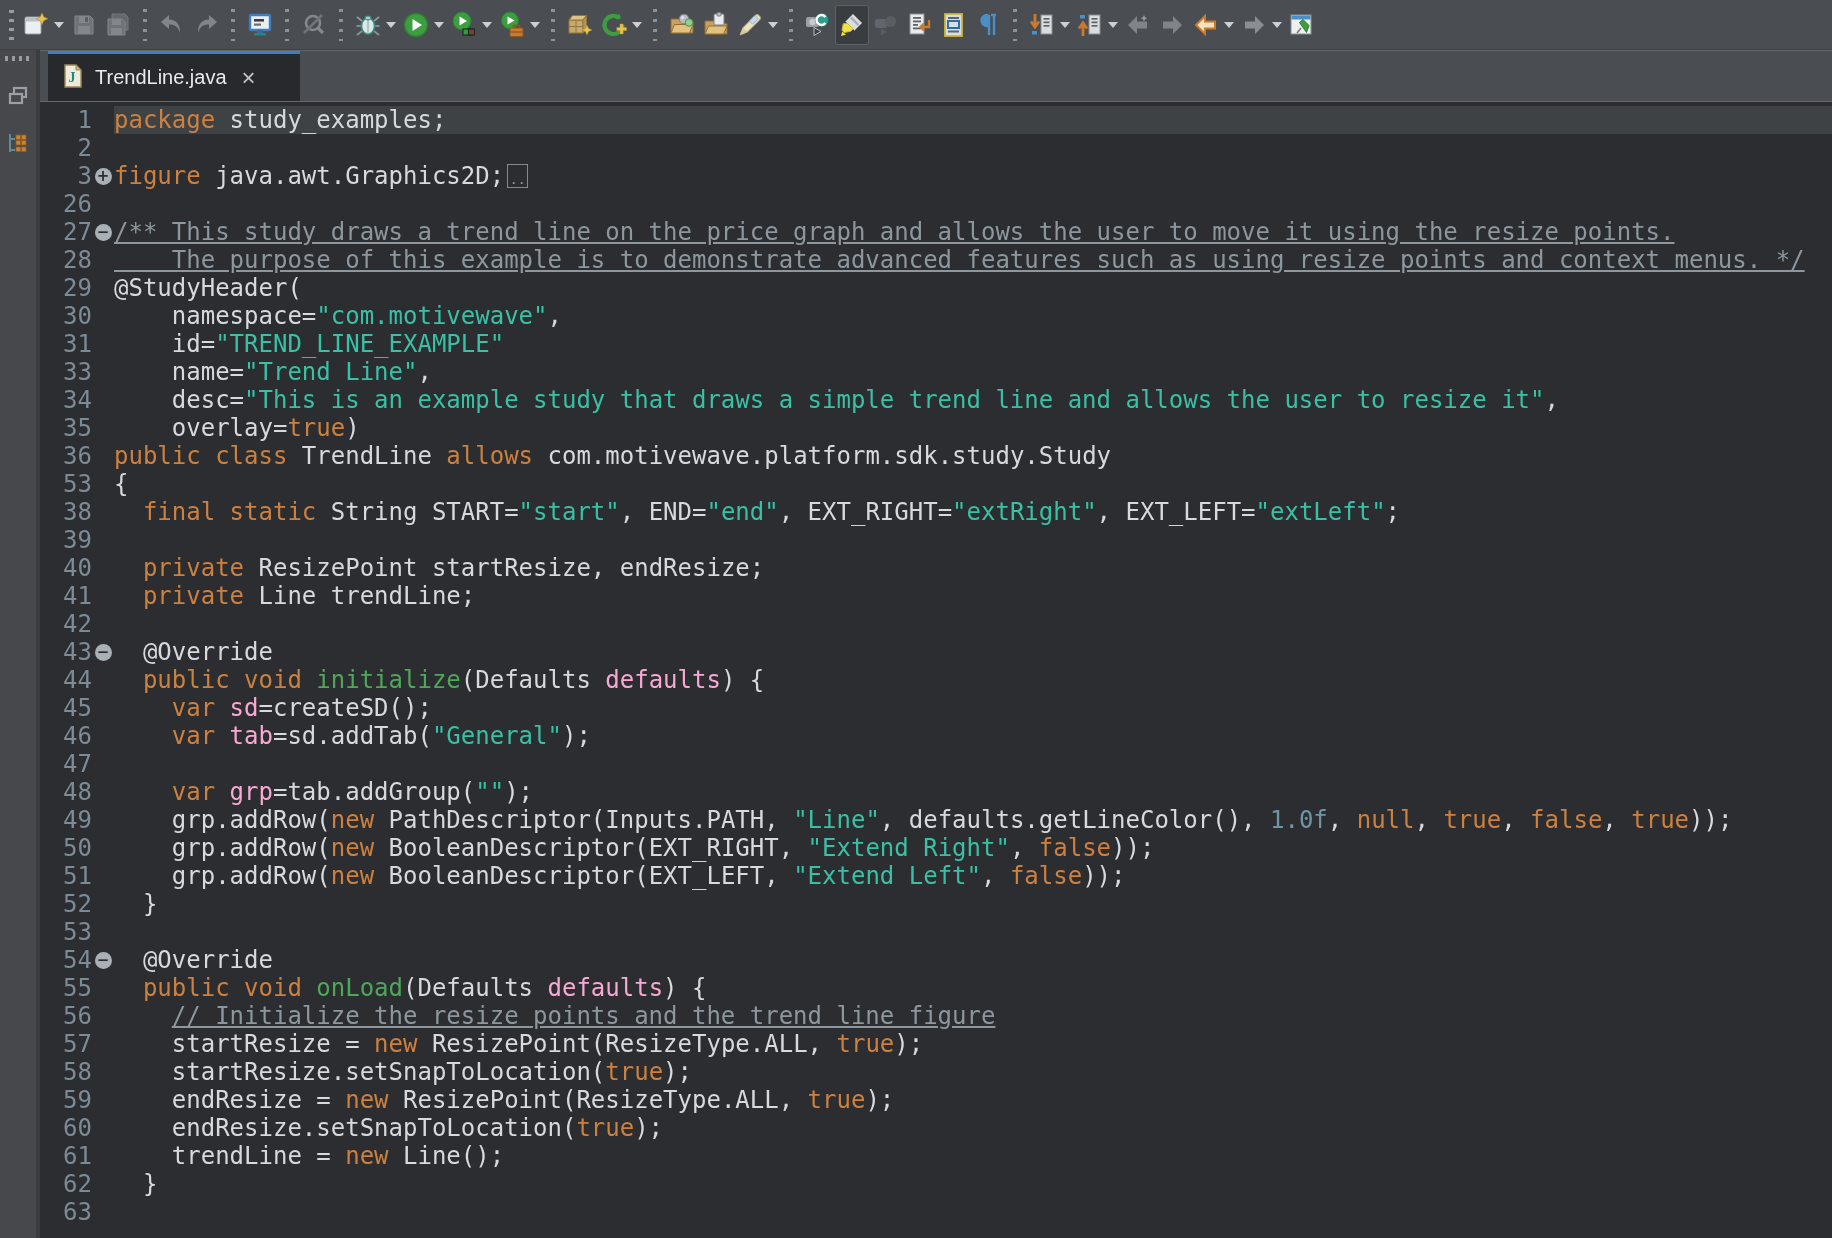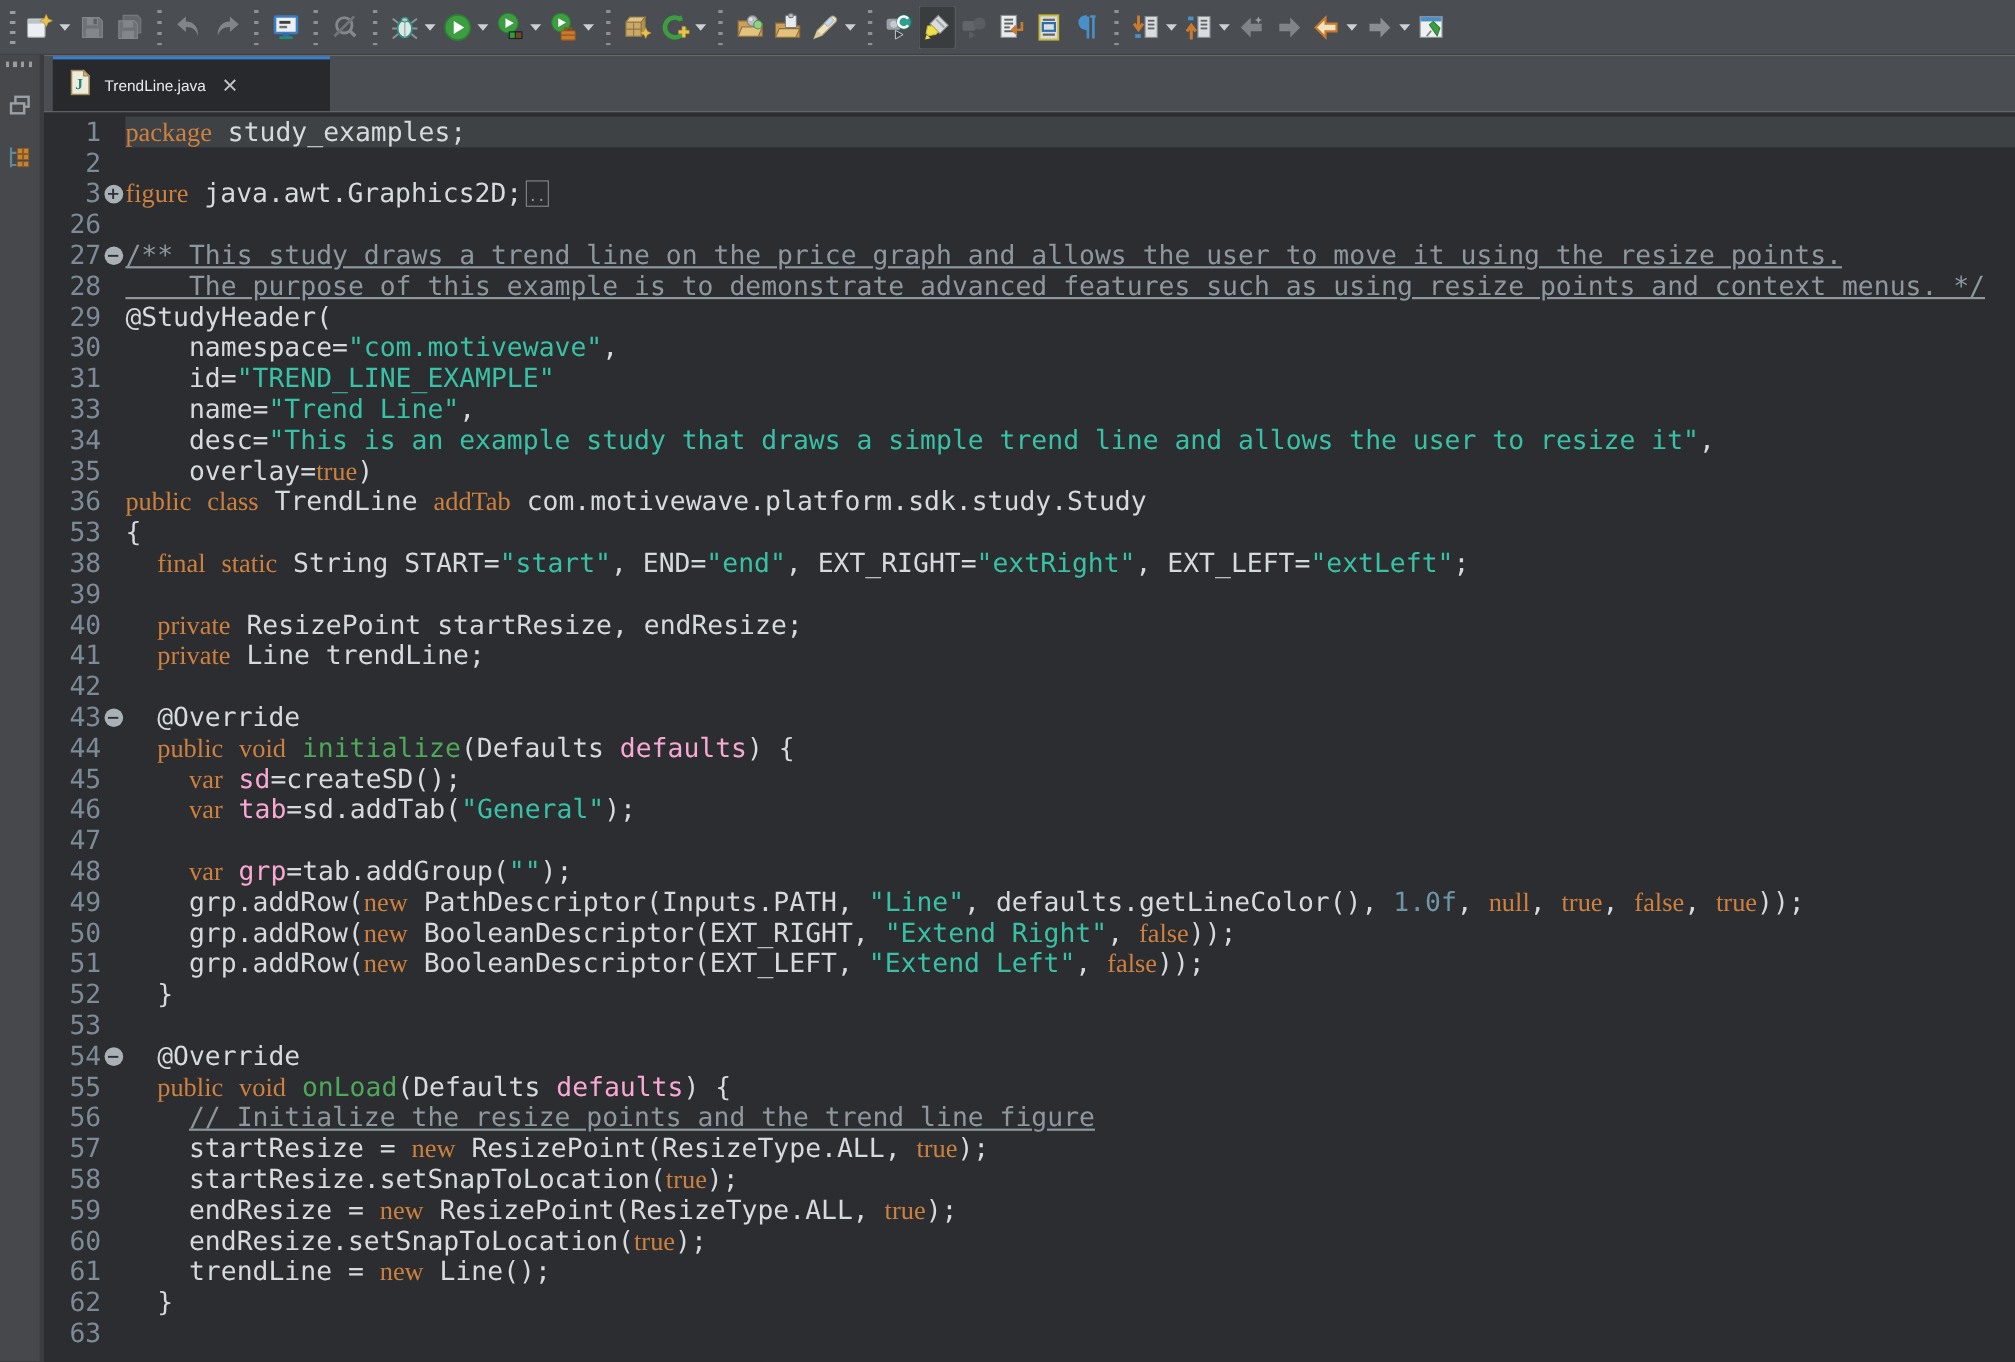--- a/index.html
+++ b/index.html
@@ -29,35 +29,35 @@
   .sb-icon { margin-top:22px; }
   .sb-icon svg { width:26px; height:26px; display:block; }
 
   .editor-col { flex:1; display:flex; flex-direction:column; background:#2B2D30; min-width:0; }
 
   
   .tabstrip { height:52px; background:#4A4D51; border-top:1px solid #66696C;
               border-bottom:1px solid #66696C; display:flex; flex-shrink:0; }
   .tab { width:252px; margin-left:8px; background:#28292C; border-top:3px solid #3D7EC6;
          display:flex; align-items:center; padding:0 14px; gap:11px; }
-  .tab-title { color:#E8EAEC; font-size:14px; white-space:nowrap; }
+  .tab-title { color:#E8EAEC; font-size:20px; white-space:nowrap; }
   .tab-close { color:#C2C5C8; font-size:24px; line-height:20px; margin-left:4px; cursor:default; }
 
   
   .code { flex:1; overflow:hidden; padding-top:4px;
           font-family:"DejaVu Sans Mono", monospace; font-size:24px; }
   .row { display:flex; height:28px; line-height:28px; white-space:pre; }
   .gutter { width:52px; flex-shrink:0; text-align:right; color:#7D8B96; }
   .foldcol { width:22px; flex-shrink:0; display:flex; align-items:center; justify-content:center; }
   .fc { width:17px; height:17px; border-radius:50%; background:#A9B1B7; color:#2B2D30;
         font-size:15px; line-height:16px; text-align:center; font-weight:bold;
         font-family:"DejaVu Sans", sans-serif; }
   .content { flex:1; color:#D6D9DD; }
   .row.hl .content { background:#3F4245; }
-  .kw  { color:#CE813F;font-family:Liberation Serif, serif; }
+  .kw  { color:#CE813F; }
   .pl  { color:#D6D9DD; }
   .str { color:#38C1A5; }
   .cm  { color:#8E979D;text-decoration:underline; }
   .num { color:#6F95A8; }
   .mth { color:#4FA75A; }
   .par { color:#f9a8d4; }
   .foldbox { display:inline-block; width:21px; height:24px; border:1px solid #85898D;
              vertical-align:-4px; margin-left:3px; color:#9A9DA0; font-size:13px;
              line-height:30px; text-align:center; overflow:hidden; }
 </style>
@@ -423,21 +423,21 @@
         <div class="row"><div class="gutter">3</div><div class="foldcol"><div class="fc">+</div></div><div class="content"><span class="kw">figure</span><span class="pl"> java.awt.Graphics2D;</span><span class="foldbox">..</span></div></div>
         <div class="row"><div class="gutter">26</div><div class="foldcol"></div><div class="content"></div></div>
         <div class="row"><div class="gutter">27</div><div class="foldcol"><div class="fc">−</div></div><div class="content"><span class="cm">/** This study draws a trend line on the price graph and allows the user to move it using the resize points.</span></div></div>
         <div class="row"><div class="gutter">28</div><div class="foldcol"></div><div class="content"><span class="cm">    The purpose of this example is to demonstrate advanced features such as using resize points and context menus. */</span></div></div>
         <div class="row"><div class="gutter">29</div><div class="foldcol"></div><div class="content"><span class="pl">@StudyHeader(</span></div></div>
         <div class="row"><div class="gutter">30</div><div class="foldcol"></div><div class="content"><span class="pl">    namespace=</span><span class="str">"com.motivewave"</span><span class="pl">,</span></div></div>
         <div class="row"><div class="gutter">31</div><div class="foldcol"></div><div class="content"><span class="pl">    id=</span><span class="str">"TREND_LINE_EXAMPLE"</span></div></div>
         <div class="row"><div class="gutter">33</div><div class="foldcol"></div><div class="content"><span class="pl">    name=</span><span class="str">"Trend Line"</span><span class="pl">,</span></div></div>
         <div class="row"><div class="gutter">34</div><div class="foldcol"></div><div class="content"><span class="pl">    desc=</span><span class="str">"This is an example study that draws a simple trend line and allows the user to resize it"</span><span class="pl">,</span></div></div>
         <div class="row"><div class="gutter">35</div><div class="foldcol"></div><div class="content"><span class="pl">    overlay=</span><span class="kw">true</span><span class="pl">)</span></div></div>
-        <div class="row"><div class="gutter">36</div><div class="foldcol"></div><div class="content"><span class="kw">public</span><span class="pl"> </span><span class="kw">class</span><span class="pl"> TrendLine </span><span class="kw">addTab</span><span class="pl"> com.motivewave.platform.sdk.study.Study</span></div></div>
+        <div class="row"><div class="gutter">36</div><div class="foldcol"></div><div class="content"><span class="kw">public</span><span class="pl"> </span><span class="kw">class</span><span class="pl"> TrendLine </span><span class="kw">allows</span><span class="pl"> com.motivewave.platform.sdk.study.Study</span></div></div>
         <div class="row"><div class="gutter">53</div><div class="foldcol"></div><div class="content"><span class="pl">{</span></div></div>
         <div class="row"><div class="gutter">38</div><div class="foldcol"></div><div class="content"><span class="pl">  </span><span class="kw">final</span><span class="pl"> </span><span class="kw">static</span><span class="pl"> String START=</span><span class="str">"start"</span><span class="pl">, END=</span><span class="str">"end"</span><span class="pl">, EXT_RIGHT=</span><span class="str">"extRight"</span><span class="pl">, EXT_LEFT=</span><span class="str">"extLeft"</span><span class="pl">;</span></div></div>
         <div class="row"><div class="gutter">39</div><div class="foldcol"></div><div class="content"></div></div>
         <div class="row"><div class="gutter">40</div><div class="foldcol"></div><div class="content"><span class="pl">  </span><span class="kw">private</span><span class="pl"> ResizePoint startResize, endResize;</span></div></div>
         <div class="row"><div class="gutter">41</div><div class="foldcol"></div><div class="content"><span class="pl">  </span><span class="kw">private</span><span class="pl"> Line trendLine;</span></div></div>
         <div class="row"><div class="gutter">42</div><div class="foldcol"></div><div class="content"></div></div>
         <div class="row"><div class="gutter">43</div><div class="foldcol"><div class="fc">−</div></div><div class="content"><span class="pl">  @Override</span></div></div>
         <div class="row"><div class="gutter">44</div><div class="foldcol"></div><div class="content"><span class="pl">  </span><span class="kw">public</span><span class="pl"> </span><span class="kw">void</span><span class="pl"> </span><span class="mth">initialize</span><span class="pl">(Defaults </span><span class="par">defaults</span><span class="pl">) {</span></div></div>
         <div class="row"><div class="gutter">45</div><div class="foldcol"></div><div class="content"><span class="pl">    </span><span class="kw">var</span><span class="pl"> </span><span class="par">sd</span><span class="pl">=createSD();</span></div></div>
         <div class="row"><div class="gutter">46</div><div class="foldcol"></div><div class="content"><span class="pl">    </span><span class="kw">var</span><span class="pl"> </span><span class="par">tab</span><span class="pl">=sd.addTab(</span><span class="str">"General"</span><span class="pl">);</span></div></div>

